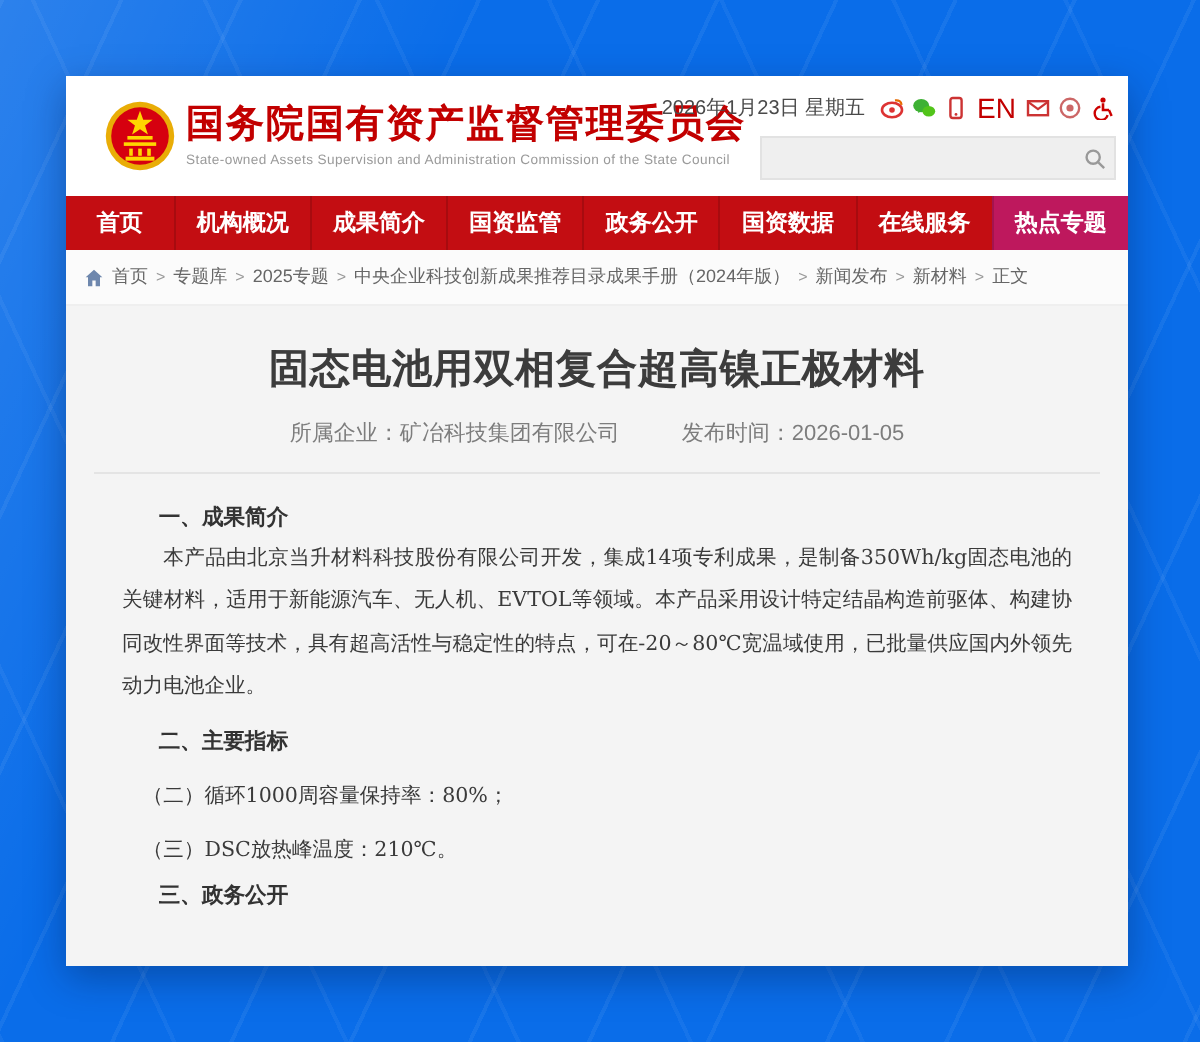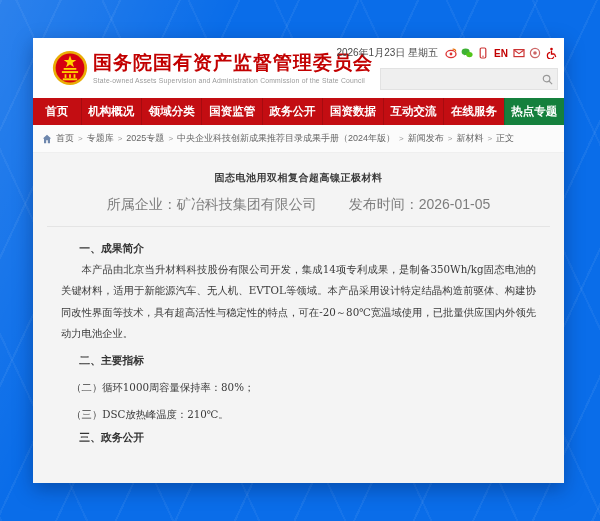--- a/index.html
+++ b/index.html
@@ -19,52 +19,52 @@
   }
   
   .chead { position:relative; height:60px; background:#fff;margin-left:14px; }
   .emblem { position:absolute; left:5px; top:11px; width:36px; height:38px; }
   .brand { position:absolute; left:46px; top:14px; }
   .site-title { font-size:19px; font-weight:bold; color:#c20000; letter-spacing:1px; line-height:22px; }
   .site-sub { font-size:6.8px; color:#9a9a9a; margin-top:3px; letter-spacing:0.2px; }
   .toprow { position:absolute; right:7px; top:8px; display:flex; align-items:center; gap:4px; }
   .datestr { font-size:10px; color:#4a4a4a; font-weight:normal; margin-right:3px; }
   .hicon { width:12px; height:12px; display:inline-flex; align-items:center; justify-content:center; cursor:pointer; }
-  .enlink { font-size:10px; font-weight:bold; color:#c20000; text-decoration:none; padding:0 1px; }
+  .enlink { font-size:14px; font-weight:normal; color:#c20000; text-decoration:none; padding:0 1px; }
   .searchbox {
     position:absolute; right:6px; top:30px; width:178px; height:22px;
     background:#efefef; border:1px solid #e2e2e2; display:flex; align-items:center;
   }
   .searchbox input {
     flex:1; border:none; background:transparent; outline:none; height:100%;
     font-size:9px; padding:0 6px; color:#555; font-family:inherit;
   }
   .sbtn { width:20px; height:100%; border:none; background:transparent; display:flex; align-items:center; justify-content:center; cursor:pointer; }
   
   .nav { display:flex; height:27px; background:#c30d12; }
   .nav a {
     flex:1; display:flex; align-items:center; justify-content:center;
     color:#fff; font-size:11.5px; font-weight:bold; text-decoration:none;
     border-left:1px solid rgba(0,0,0,0.14);
   }
   .nav a:first-child { border-left:none; flex:0.8; }
-  .nav a:last-child { background:#15803d; }
+  .nav a:last-child { background:#be185d; }
   
   .crumbs {
     height:28px; background:#fbfbfb; border-bottom:1px solid #efefef;
     display:flex; align-items:center; padding:0 9px; font-size:9px; color:#666;
     white-space:nowrap; overflow:hidden;
   }
   .crumbs .sep { margin:0 4px; color:#999; font-size:8px; }
   .crumbs a { color:#666; text-decoration:none; }
   .crumb-home { display:inline-flex; margin-right:4px; }
   
   .content { height:330px; background:#f4f4f4; overflow:hidden; }
-  .art-title { text-align:center; font-size:10px; font-weight:bold; color:#3c3c3c; margin-top:18px; letter-spacing:0.5px; }
-  .art-meta { text-align:center; font-size:14px; color:#7d7d7d; margin-top:11px; }
+  .art-title { text-align:center; font-size:20px; font-weight:bold; color:#3c3c3c; margin-top:18px; letter-spacing:0.5px; }
+  .art-meta { text-align:center; font-size:11px; color:#7d7d7d; margin-top:11px; }
   .art-meta span { margin:0 14px; }
   .art-sep { border:none; border-top:1px solid #e4e4e4; margin:12px 14px 0 14px; }
   .art-body { padding:6px 28px 0 28px; font-family:"DejaVu Serif","Liberation Serif",serif; color:#3a3a3a; font-size:10.3px; }
   .art-body h3 { font-size:10.8px; font-weight:bold; color:#333; text-indent:1.7em; margin-top:9px; }
   .art-body p.indent { text-indent:2em; line-height:2.08; margin-top:3px; text-align:justify; }
   .art-body p.item { text-indent:1em; margin-top:13px; }
 </style>
 </head>
 <body>
 
@@ -139,25 +139,24 @@
             <circle cx="5" cy="5" r="3.6" fill="none" stroke="#999" stroke-width="1.3"></circle>
             <line x1="7.8" y1="7.8" x2="11" y2="11" stroke="#999" stroke-width="1.3"></line>
           </svg>
       </button>
     </div>
   </div>
 
   <div class="nav">
     <a href="#">首页</a>
     <a href="#">机构概况</a>
-    <a href="#">领域分类</a>
+    <a href="#">成果简介</a>
     <a href="#">国资监管</a>
     <a href="#">政务公开</a>
     <a href="#">国资数据</a>
-    <a href="#">互动交流</a>
     <a href="#">在线服务</a>
     <a href="#">热点专题</a>
   </div>
 
   <div class="crumbs">
     <span class="crumb-home">
       <svg width="10" height="10" viewBox="0 0 12 12">
           <path d="M6 1 L11 5.5 L9.6 5.5 L9.6 11 L7 11 L7 7.5 L5 7.5 L5 11 L2.4 11 L2.4 5.5 L1 5.5 Z" fill="#6e87ad"></path>
         </svg>
     </span>

